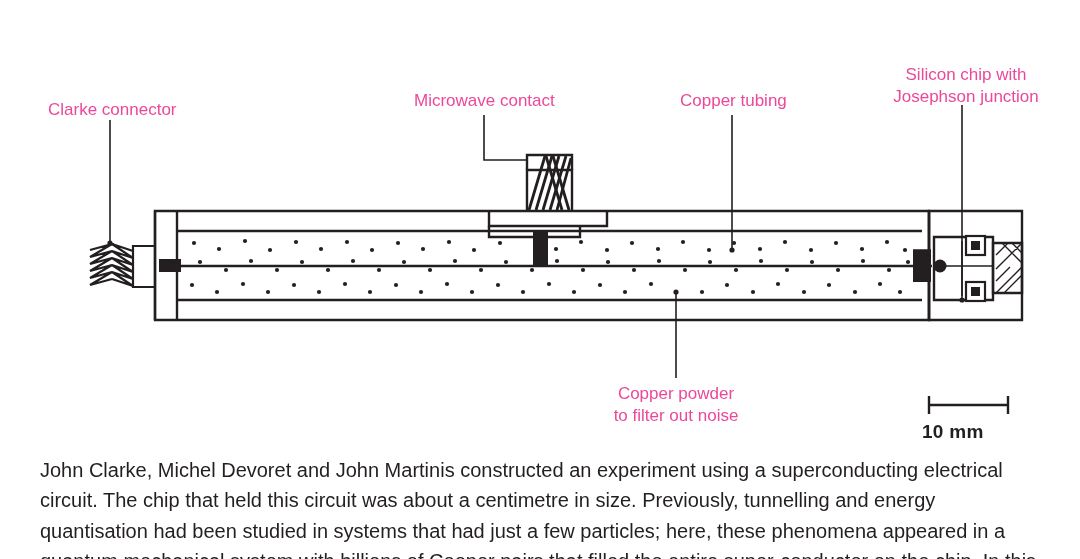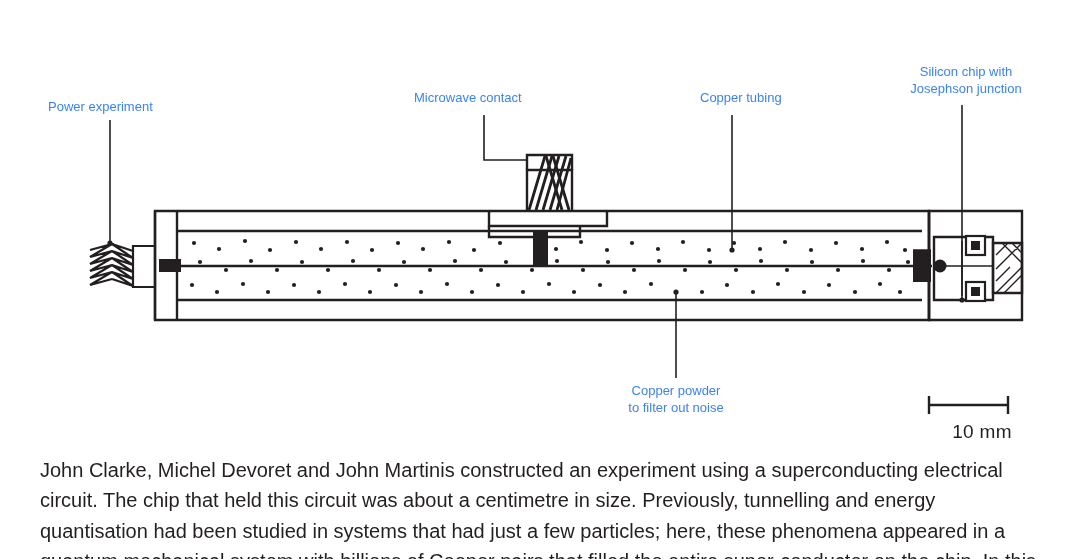--- a/index.html
+++ b/index.html
@@ -19,43 +19,42 @@
   #figure {
     position: absolute;
     left: 0;
     top: 0;
     width: 1080px;
     height: 450px;
   }
 
   .label {
     position: absolute;
-    font-size: 13px;
+    font-size: 17px;
     line-height: 1.28;
-    color: #3b82f6;
+    color: #ec4899;
     white-space: pre-line;
   }
   .label.center { text-align: center; }
 
   #lbl-power    { left: 48px;  top: 99px;  width: 190px; }
   #lbl-micro    { left: 414px; top: 90px;  width: 200px; }
-  #lbl-copper   { left: 700px; top: 90px;  width: 170px; }
+  #lbl-copper   { left: 680px; top: 90px;  width: 170px; }
   #lbl-silicon  { left: 866px; top: 64px;  width: 200px; text-align: center; }
   #lbl-powder   { left: 576px; top: 383px; width: 200px; }
 
   #scale-label {
     position: absolute;
     left: 922px;
     top: 421px;
     width: 120px;
     font-size: 19px;
-    font-weight: normal;
+    font-weight: bold;
     letter-spacing: .3px;
     color: #231f20;
-    text-align: center;
   }
 
   #caption {
     position: absolute;
     left: 40px;
     top: 455px;
     width: 1006px;
     font-size: 20px;
     line-height: 1.52;
     color: #231f20;
@@ -245,21 +244,21 @@
     </g>
 
     <g stroke-width="2.4">
       <path d="M929 405 L1008 405"></path>
       <path d="M929 396 L929 414"></path>
       <path d="M1008 396 L1008 414"></path>
     </g>
   </g>
 </svg>
 
-<div class="label" id="lbl-power">Power experiment</div>
+<div class="label" id="lbl-power">Clarke connector</div>
 
 <div class="label" id="lbl-micro">Microwave contact</div>
 
 <div class="label" id="lbl-copper">Copper tubing</div>
 
 <div class="label center" id="lbl-silicon">Silicon chip with
 Josephson junction</div>
 
 <div class="label center" id="lbl-powder">Copper powder
 to filter out noise</div>

